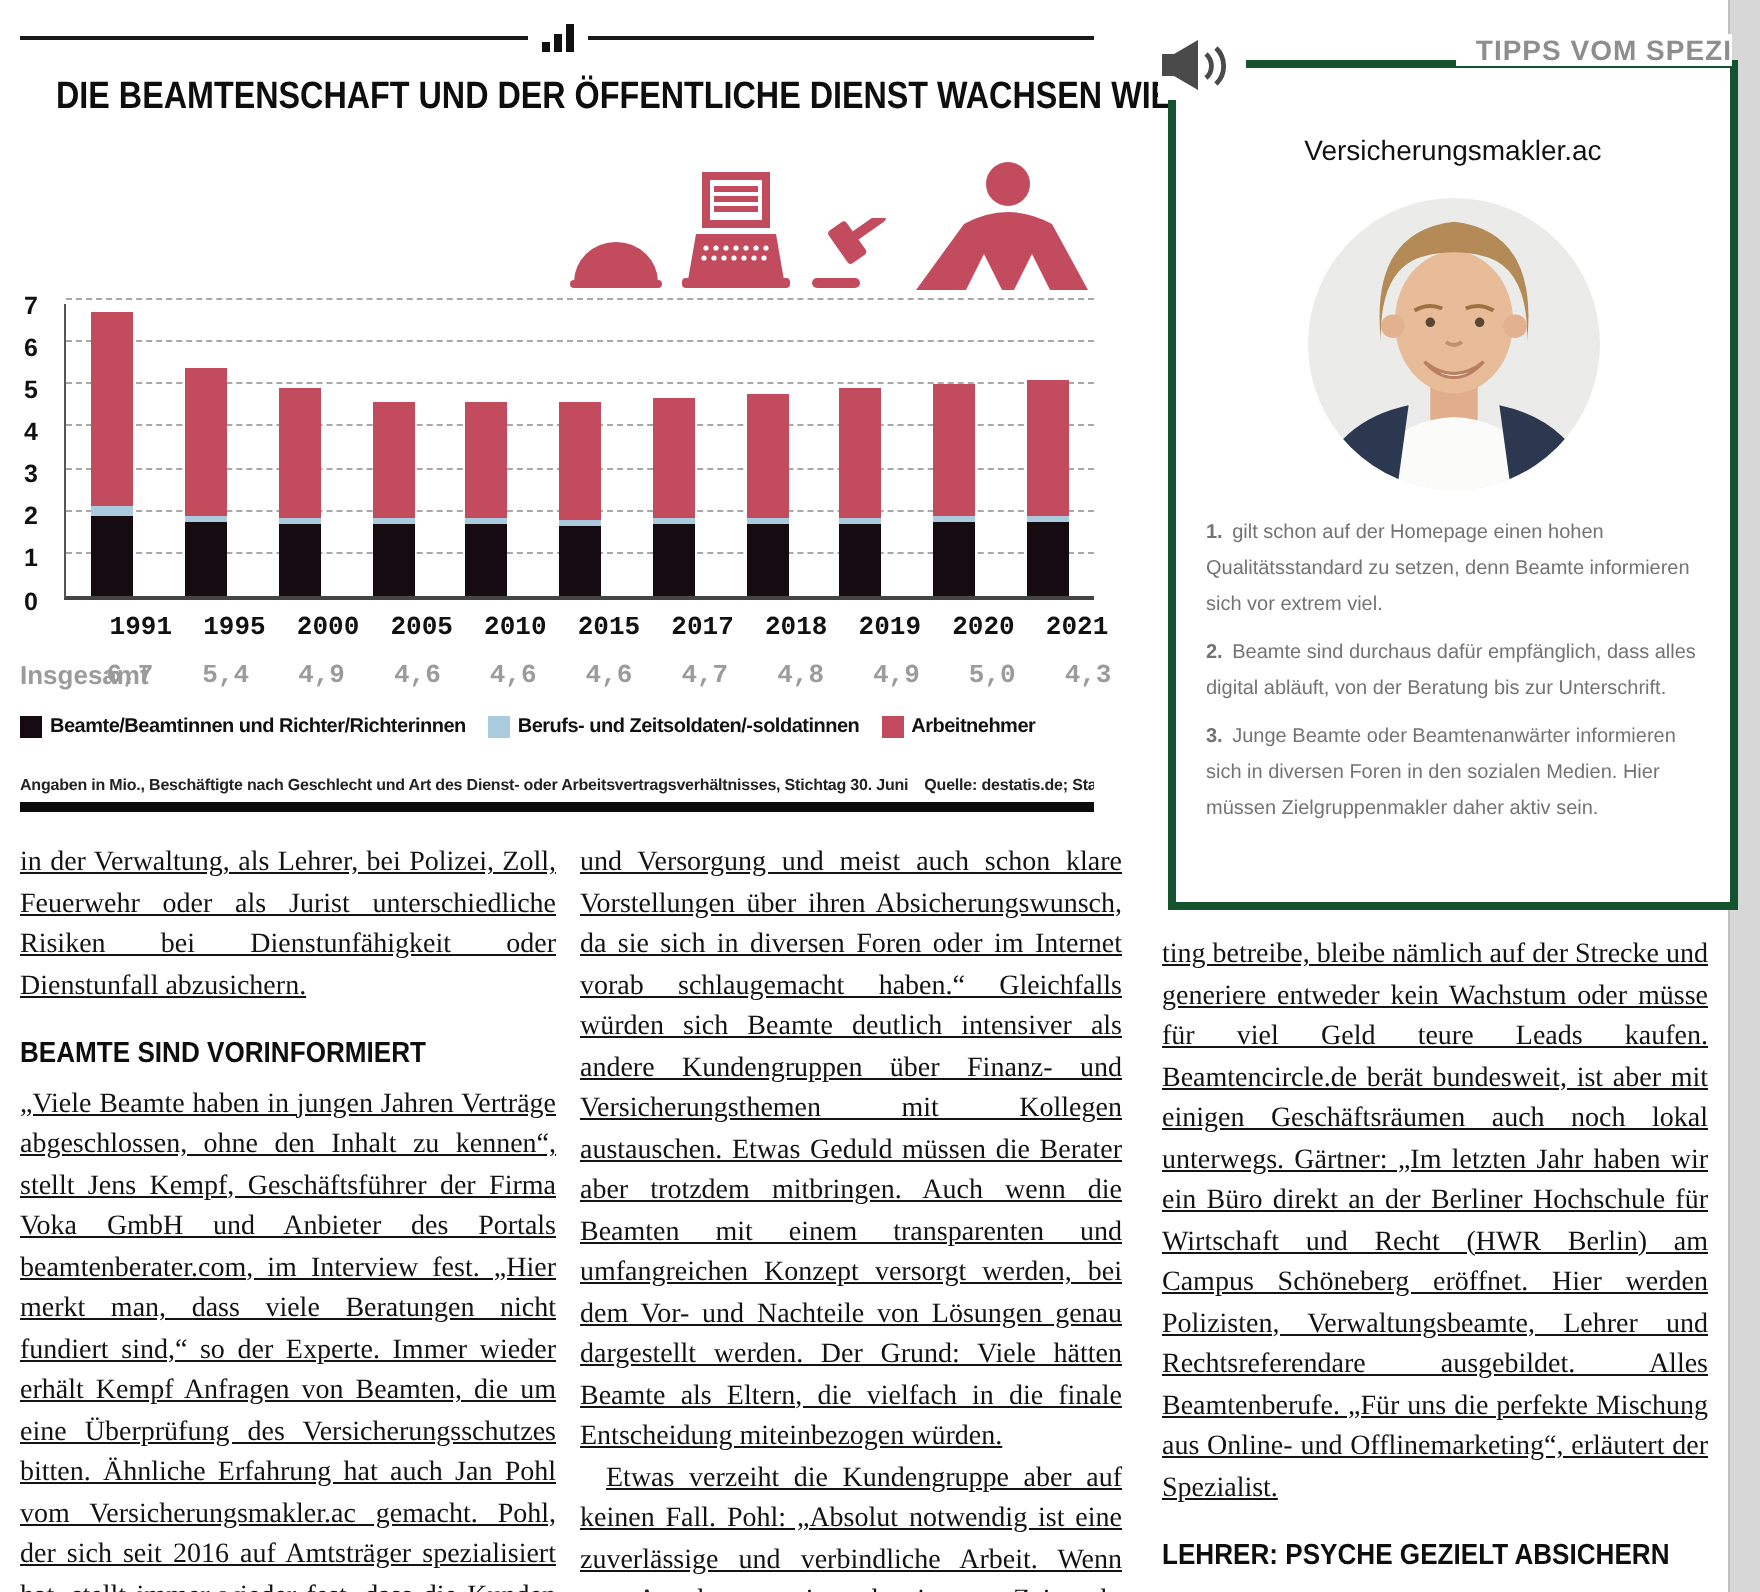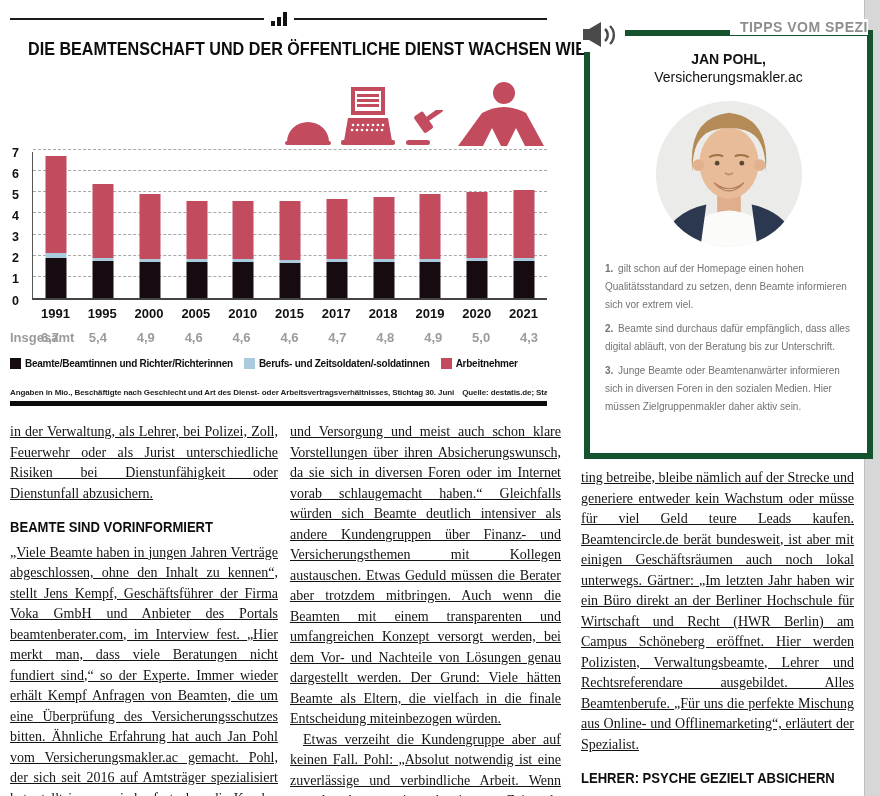--- a/index.html
+++ b/index.html
@@ -30,21 +30,21 @@
   .chart-area{position:absolute;left:10px;top:152px;width:537px;height:148px;}
   .ylabels{position:absolute;left:0;top:0;bottom:0;width:18px;}
   .ylabels span{position:absolute;left:2px;font-size:12.5px;font-weight:bold;color:#111;}
   .plot{position:absolute;left:22px;right:0;top:0;bottom:0;
         border-left:1px solid #555;border-bottom:2px solid #444;}
   .grid{position:absolute;left:0;right:0;height:0;border-top:1px dashed #a8a8a8;}
   .bars{position:absolute;left:0;right:0;top:0;bottom:0;display:flex;}
   .bar-cell{flex:1;position:relative;}
   .bar{position:absolute;bottom:0;left:50%;transform:translateX(-50%);width:21px;
        display:flex;flex-direction:column;}
-  .xlabels,.totals-row{position:absolute;left:32px;width:515px;display:flex;}
+  .xlabels,.totals-row{position:absolute;left:47px;width:515px;display:flex;font-family:Liberation Mono, monospace;}
   .xlabels{top:306px;}
   .xlabels span{flex:1;text-align:center;font-size:13px;font-weight:bold;color:#111;}
   .totals-row{top:330px;gap:12px;}
   .totals-row span{flex:1;text-align:center;font-size:13px;font-weight:bold;color:#9b9b9b;}
   .insgesamt{position:absolute;left:10px;top:330px;font-size:13px;font-weight:bold;color:#9b9b9b;}
 
   .legend{position:absolute;left:10px;top:358px;width:560px;display:flex;align-items:center;gap:11px;overflow:hidden;}
   .leg-item{display:flex;gap:4px;white-space:nowrap;
             font-size:10px;font-weight:bold;letter-spacing:-0.25px;color:#111;}
   .leg-swatch{width:11px;height:11px;flex:none;}
@@ -58,21 +58,21 @@
             text-align:justify;color:#131313;hyphens:auto;}
   .body-col p{margin:0;text-decoration:underline;}
   .col1{left:10px;top:422px;width:268px;}
   .col2{left:290px;top:422px;width:271px;}
   .col3{left:581px;top:468px;width:273px;}
   .col-heading{font-family:"Liberation Sans",sans-serif;font-weight:bold;font-size:14.5px;color:#0e0e0e;
                margin:13px 0 5px 0;white-space:nowrap;transform:scaleX(.9);transform-origin:left center;}
   .indent{text-indent:13px;}
 
   
-  .sidebar{position:absolute;left:584px;top:30px;width:277px;height:417px;border:6px solid #14532d;background:#fff;}
+  .sidebar{position:absolute;left:584px;top:30px;width:277px;height:417px;border:4px solid #14532d;background:#fff;}
   .megaphone{position:absolute;left:-9px;top:-18px;background:#fff;padding:2px 6px 2px 0;line-height:0;}
   .kicker{position:absolute;right:-1px;top:-17px;background:#fff;padding-left:10px;
           font-size:14px;font-weight:bold;letter-spacing:.5px;color:#8e8e8e;white-space:nowrap;}
   .sb-name{position:absolute;top:15px;left:0;right:0;text-align:center;font-size:14px;font-weight:bold;color:#111;}
   .sb-org{position:absolute;top:33px;left:0;right:0;text-align:center;font-size:14px;color:#111;}
   .portrait{position:absolute;top:64px;left:50%;transform:translateX(-50%);line-height:0;}
   .tips{position:absolute;left:15px;right:13px;top:224px;font-size:10px;line-height:18px;color:#737373;}
   .tip{margin-bottom:6px;}
   .tip b{margin-right:2px;}
 </style>
@@ -317,21 +317,20 @@
 
   <aside class="sidebar">
     <span class="megaphone">
       <svg width="38" height="30" viewBox="0 0 38 30">
         <path d="M20 2 L8 9 H2 V20 H8 L20 27 Z" fill="#4a4a4a"></path>
         <path d="M24 9 a8 8 0 0 1 0 12" stroke="#4a4a4a" stroke-width="2.4" fill="none"></path>
         <path d="M29 6 a12.5 12.5 0 0 1 0 18" stroke="#4a4a4a" stroke-width="2.4" fill="none"></path>
       </svg>
     </span>
     <span class="kicker">TIPPS VOM SPEZI</span>
-    <div class="sb-name">JAN POHL,</div>
     <div class="sb-org">Versicherungsmakler.ac</div>
     <span class="portrait">
       <svg width="148" height="148" viewBox="0 0 150 150">
         <defs>
             <clipPath id="pc">
               <circle cx="75" cy="75" r="74"></circle>
             </clipPath>
           </defs>
         <circle cx="75" cy="75" r="74" fill="#ebecea"></circle>
         <g clip-path="url(#pc)">

